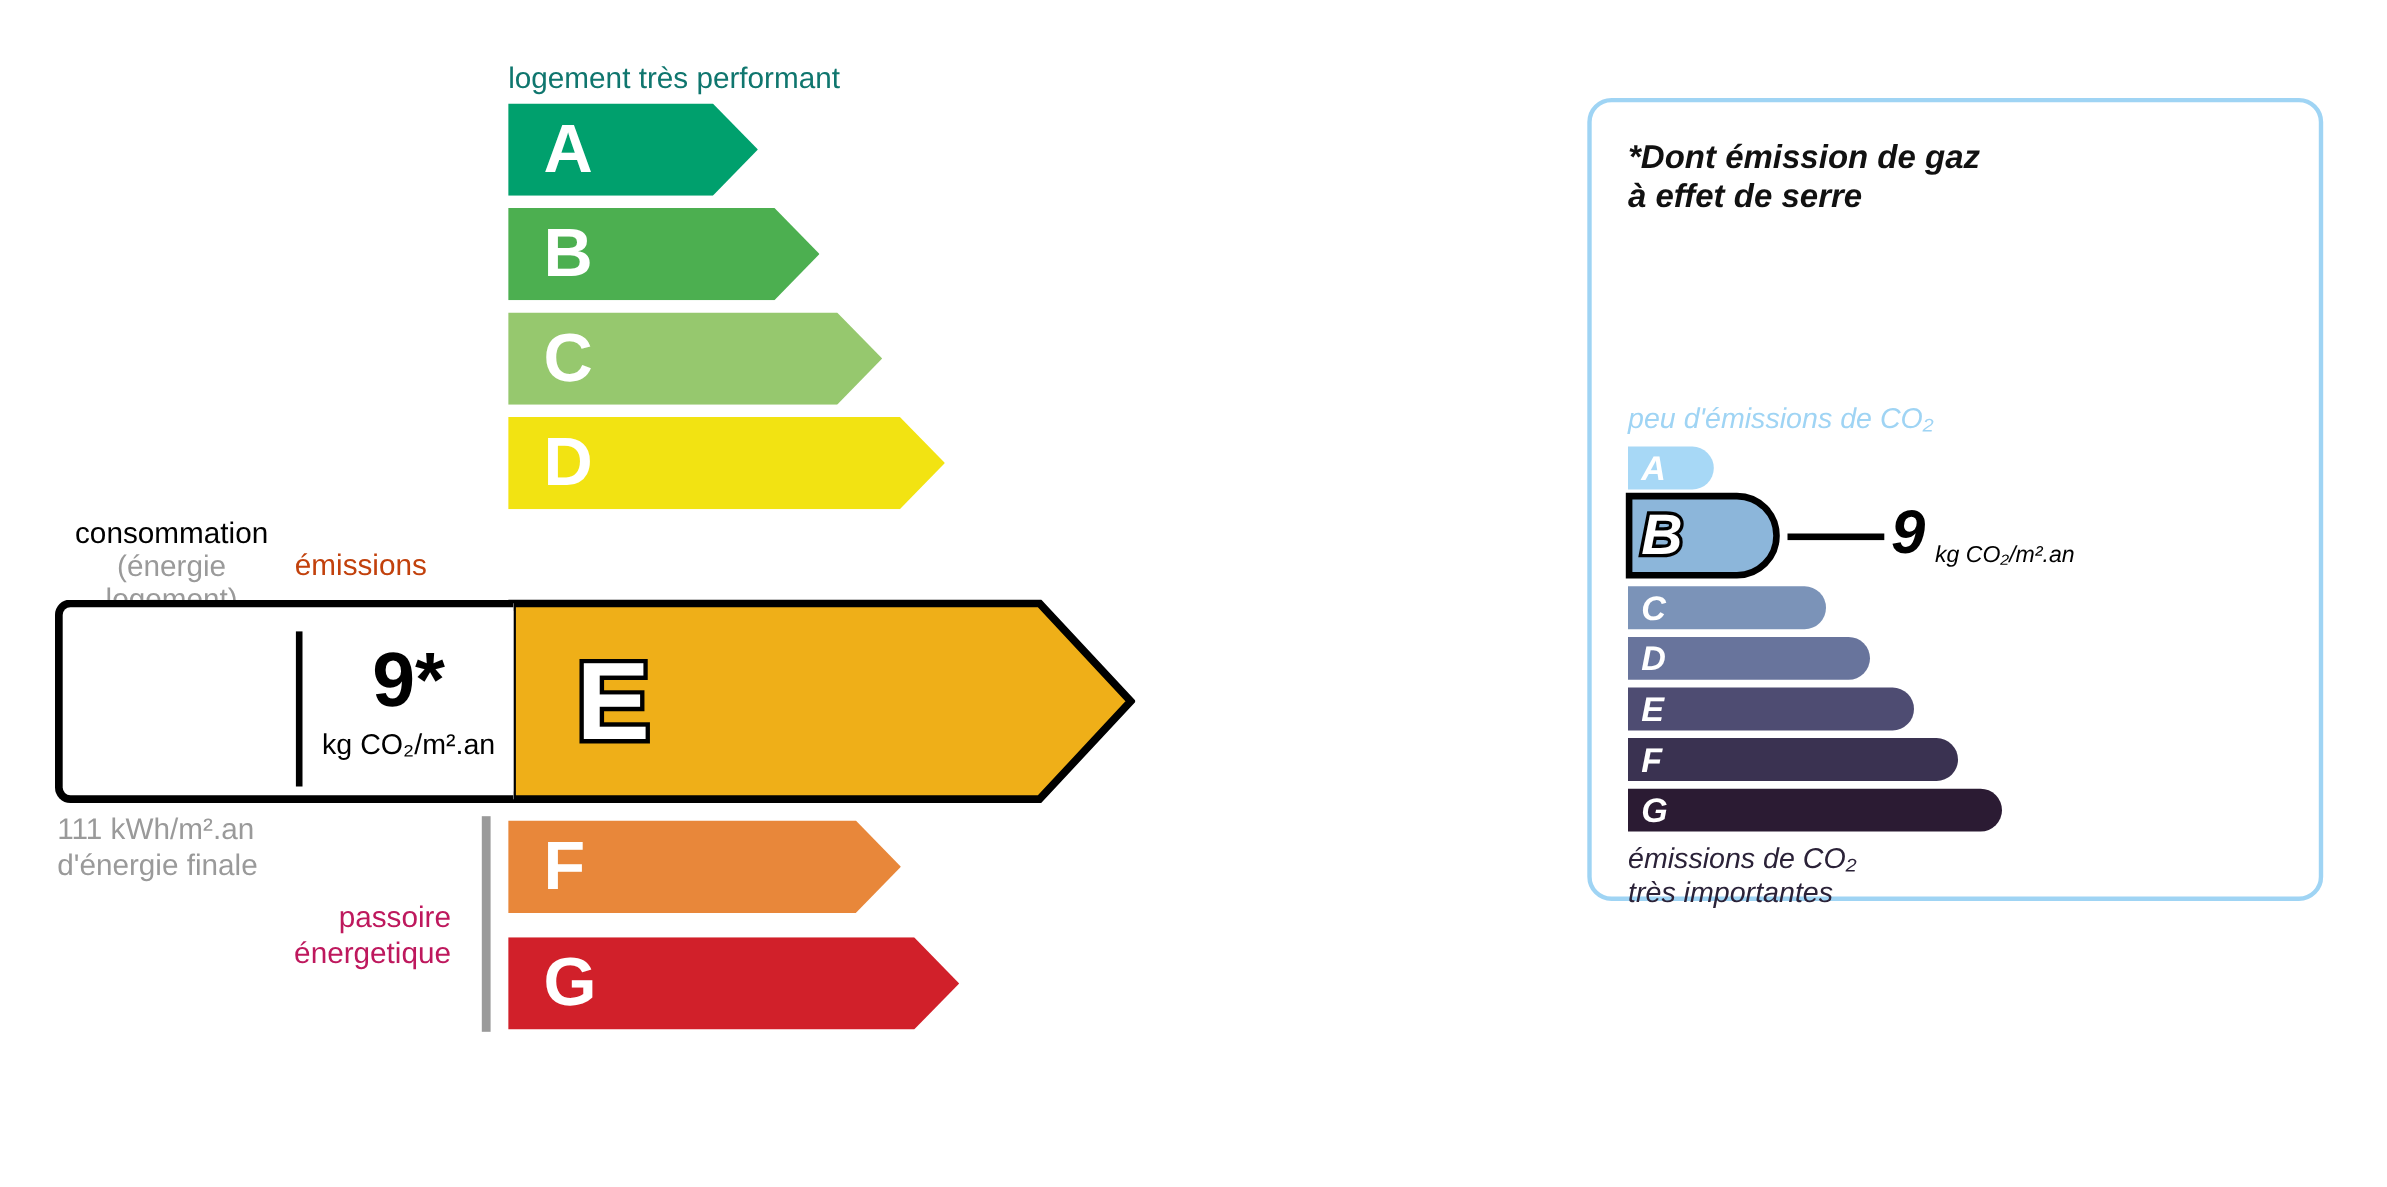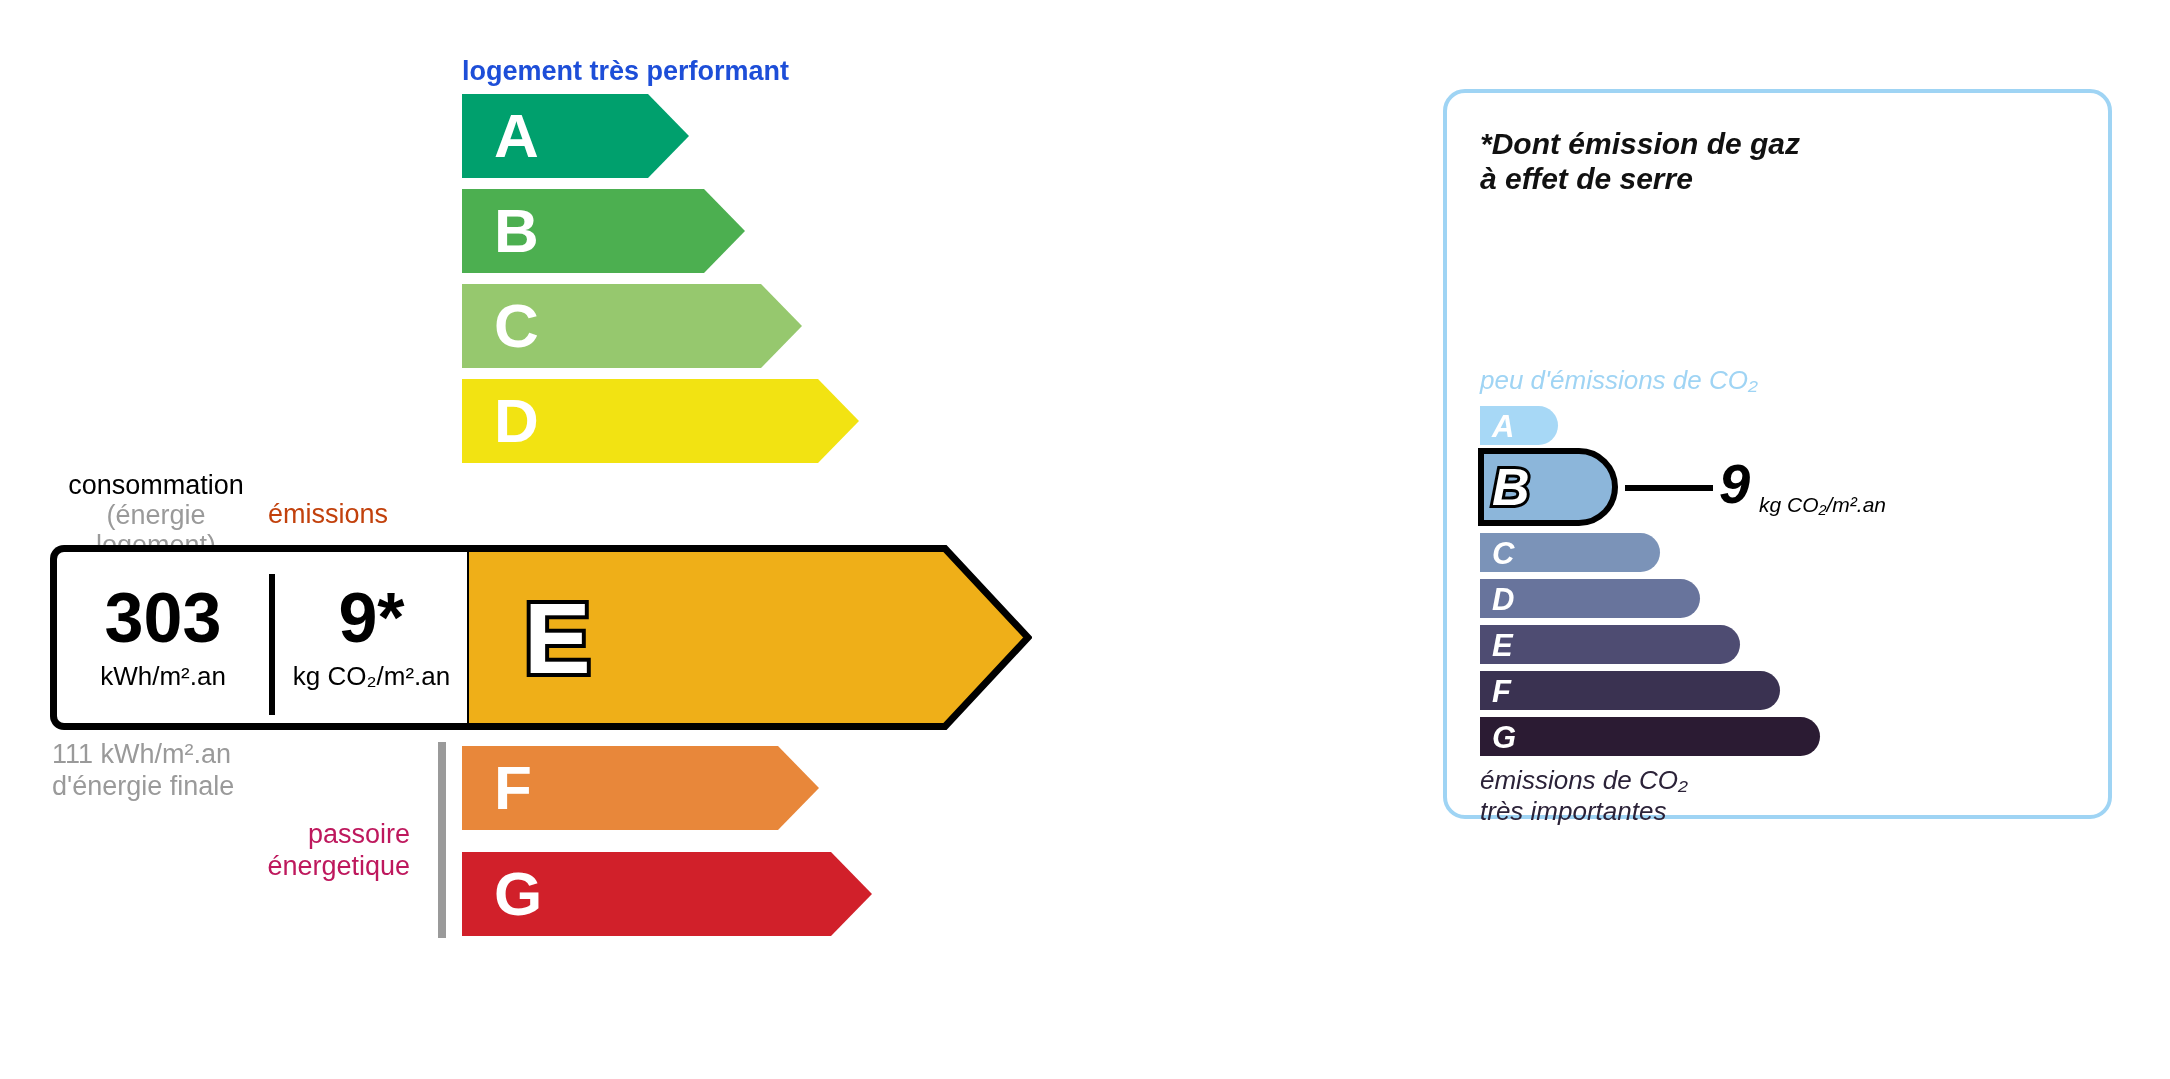--- a/index.html
+++ b/index.html
@@ -22,23 +22,22 @@
     top: 0;
     width: 1400px;
     height: 1079px;
   }
 
   .top-caption {
     position: absolute;
     left: 462px;
     top: 56px;
     font-size: 27px;
-    color: #1d4ed8;
+    color: #0f766e;
     white-space: nowrap;
-    font-weight: bold;
   }
   .bottom-caption {
     position: absolute;
     left: 462px;
     top: 955px;
     font-size: 27px;
     color: #D92A21;
     white-space: nowrap;
   }
 
@@ -315,24 +314,20 @@
 
   <div id="hdr-conso">
     <span>consommation</span>
     <span class="sub">(énergie logement)</span>
   </div>
   <div id="hdr-emis">émissions</div>
 
   <div id="row-E-wrap">
 
     <div id="value-box">
-      <div class="val-cell" id="cell-conso">
-        <div class="val-num">303</div>
-        <div class="val-unit">kWh/m².an</div>
-      </div>
       <div id="val-divider"></div>
       <div class="val-cell" id="cell-emis">
         <div class="val-num">9*</div>
         <div class="val-unit">kg CO₂/m².an</div>
       </div>
     </div>
 
     <svg id="bar-E-svg" width="570" height="185" viewBox="0 0 570 185" style="position:absolute;left:412px;top:0;">
       <path d="M3.5 3.5 H483 L566 92.5 L483 181.5 H3.5 Z" fill="#EFAF18" stroke="#000" stroke-width="7" stroke-linejoin="miter"></path>
       <text x="62" y="92.5" font-family="'Liberation Sans', sans-serif" font-size="100" font-weight="bold" fill="#ffffff" stroke="#000000" stroke-width="8" paint-order="stroke" dominant-baseline="central">E</text>

